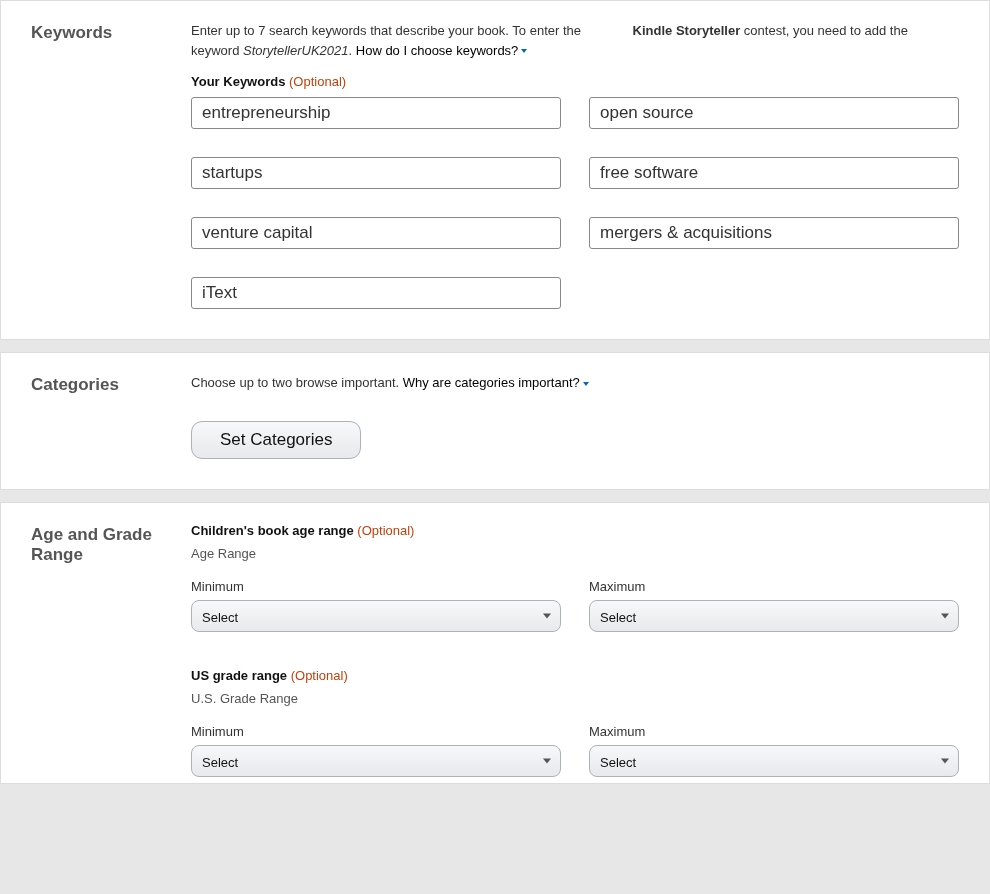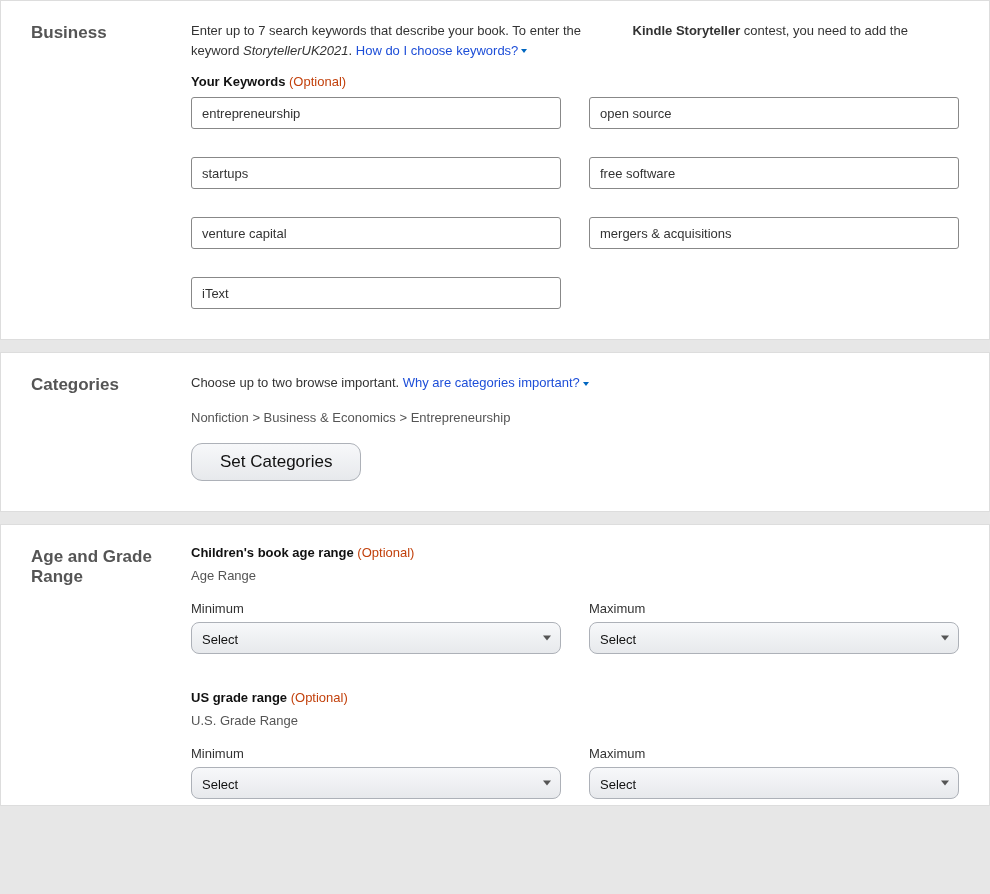--- a/index.html
+++ b/index.html
@@ -28,21 +28,21 @@
       flex: 1;
     }
     .hint {
       color: #333;
       line-height: 1.5;
       margin-bottom: 14px;
     }
     .hint b { font-weight: 700; padding-left: 48px; }
     .hint i { font-style: italic; }
     .hint a, .link {
-      color: #1d4ed8;
+      color: #000000;
       text-decoration: none;
       cursor: pointer;
     }
     .chev-small {
       display: inline-block;
       width: 0; height: 0;
       border-left: 3px solid transparent;
       border-right: 3px solid transparent;
       border-top: 4px solid #0066c0;
       vertical-align: middle;
@@ -61,21 +61,21 @@
       display: flex;
       flex-wrap: wrap;
       gap: 28px 28px;
     }
     .kw-input {
       width: 370px;
       height: 32px;
       padding: 0 10px;
       border: 1px solid #888;
       border-radius: 3px;
-      font-size: 13px;
+      font-size: 17px;
       color: #333;
     }
     .crumbs { color: #555; line-height: 1.7; }
     .btn {
       display: inline-block;
       margin-top: 14px;
       background: linear-gradient(#f7f8fa, #e7e9ec);
       border: 1px solid #adb1b8;
       border-radius: 11px;
       padding: 8px 28px;
@@ -119,21 +119,21 @@
       border-left: 4px solid transparent;
       border-right: 4px solid transparent;
       border-top: 5px solid #555;
       pointer-events: none;
     }
   </style>
 </head>
 <body>
 
 <div class="section">
-  <div class="section-label">Business</div>
+  <div class="section-label">Keywords</div>
   <div class="section-body">
     <div class="hint">
       <span>Enter up to 7 search keywords that describe your book. To enter the </span><b>Kindle Storyteller</b><span> contest, you need to add the keyword </span><i>StorytellerUK2021</i><span>. </span><a class="link"><span>How do I choose keywords?</span><span class="chev-small"></span></a>
     </div>
     <div class="subhead">
       <span>Your Keywords </span><span class="optional">(Optional)</span>
     </div>
     <div class="kw-grid">
       <input class="kw-input" value="entrepreneurship" style="">
       <input class="kw-input" value="open source" style="">
@@ -146,21 +146,20 @@
   </div>
 </div>
 
 <div class="section">
   <div class="section-label">Categories</div>
   <div class="section-body">
     <div class="hint">
       <span>Choose up to two browse important. </span><a class="link"><span>Why are categories important?</span><span class="chev-small"></span></a>
     </div>
     <div class="crumbs">
-      <div>Nonfiction &gt; Business &amp; Economics &gt; Entrepreneurship</div>
     </div>
     <button class="btn">Set Categories</button>
   </div>
 </div>
 
 <div class="section" style="padding-bottom:6px;">
   <div class="section-label">Age and Grade Range</div>
   <div class="section-body">
     <div class="subhead">
       <span>Children's book age range </span><span class="optional">(Optional)</span>

